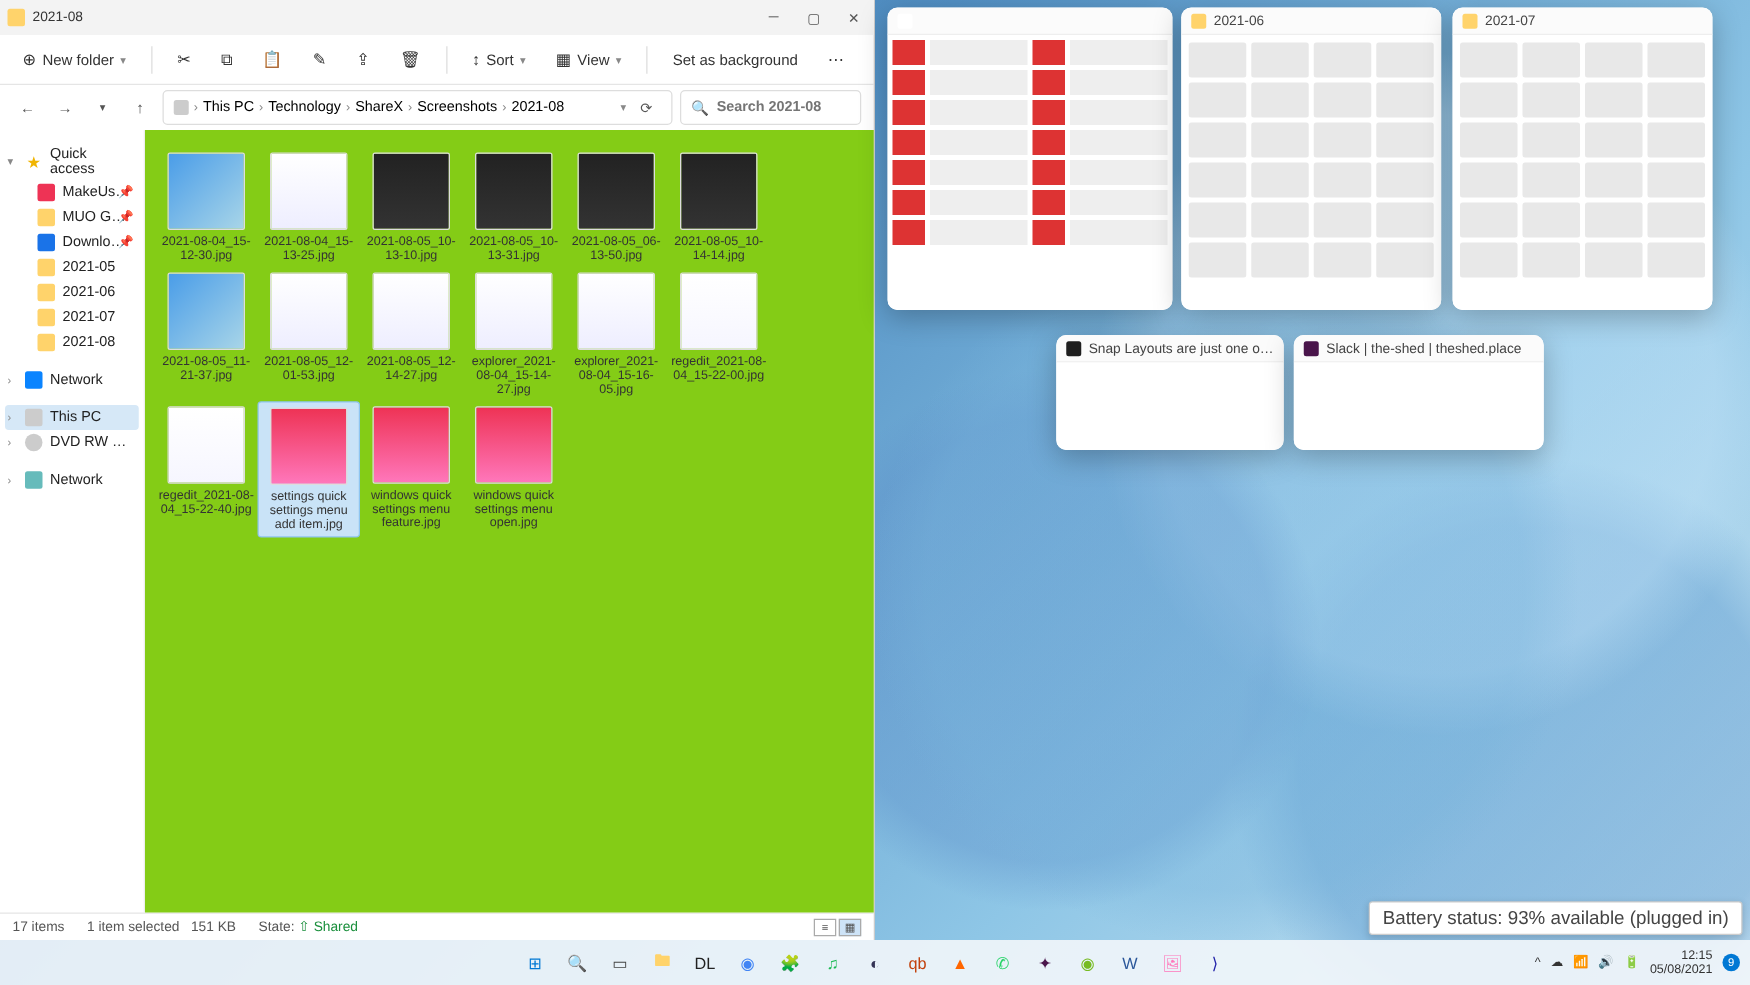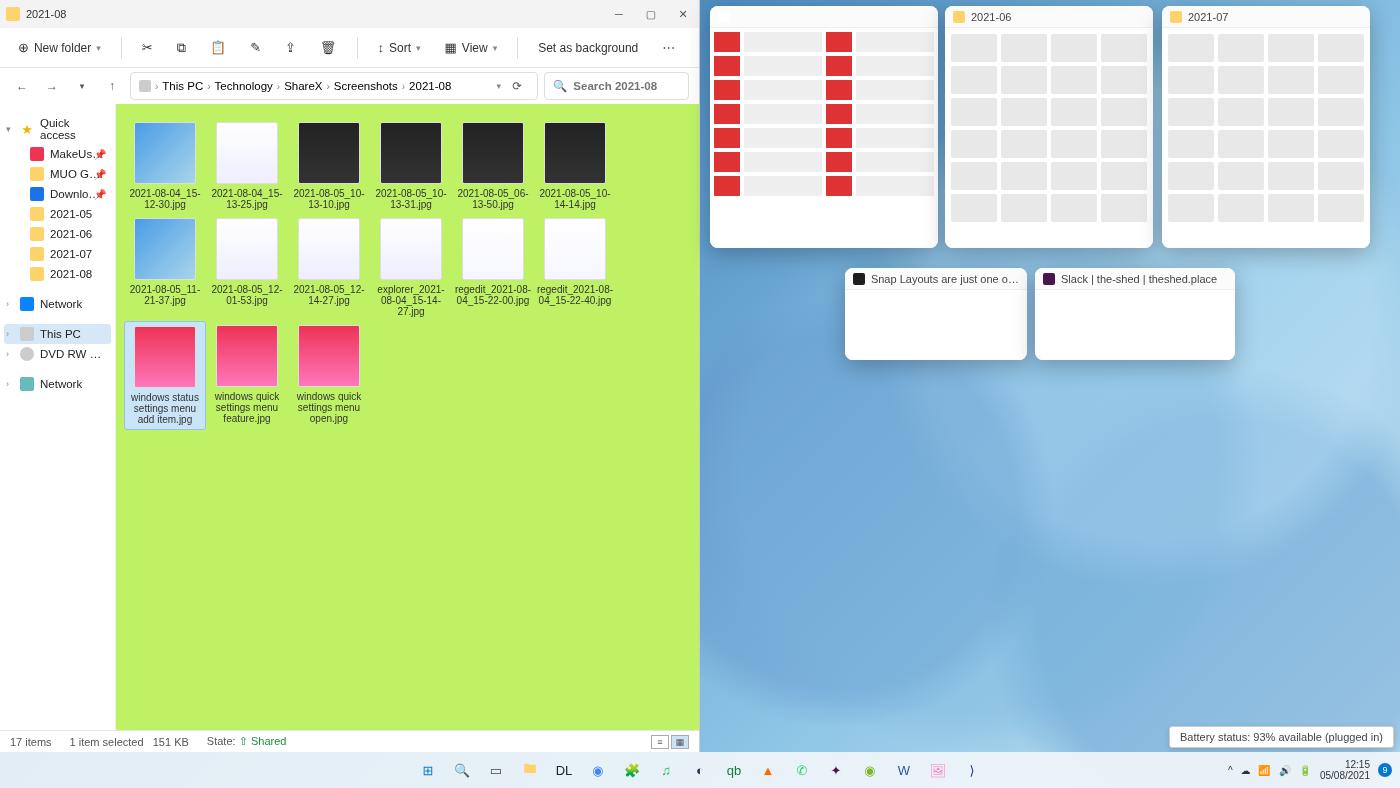--- a/index.html
+++ b/index.html
@@ -42,21 +42,21 @@
 .sbitem .pin { position:absolute; right:4px; color:#777; font-size:10px;}
 .sbicon { width:14px; height:14px; background:#ffd36b; border-radius:2px; flex-shrink:0;}
 .sbicon.star { background:none; display:flex; align-items:center; justify-content:center; color:#f0b400; font-size:13px;}
 .sbicon.red { background:#e35;}
 .sbicon.blue { background:#1a73e8;}
 .sbicon.cloud { background:#0a84ff;}
 .sbicon.pc { background:#ccc;}
 .sbicon.cd { background:#ccc; border-radius:50%;}
 .sbicon.net { background:#6bb;}
 
-.content { flex:1; position:relative; overflow:auto; background:#bef264;}
+.content { flex:1; position:relative; overflow:auto; background:#84cc16;}
 .grid { display:flex; flex-wrap:wrap; align-content:flex-start; gap:0 0; padding:14px 8px;}
 .item { width:82px; display:flex; flex-direction:column; align-items:center; font-size:10px; color:#333; padding:4px 2px; text-align:center; word-break:break-word;}
 .item .thumb { width:62px; height:62px; background:#eee; border-radius:2px; margin-bottom:4px; border:1px solid #ddd;}
 .item.selected { background:#c9e3f7; border:1px solid #8ec5f0; border-radius:3px;}
 .thumb.dark { background:linear-gradient(#222,#333);}
 .thumb.desk { background:linear-gradient(135deg,#4a9de8,#a8d5e8);}
 .thumb.expl { background:linear-gradient(#fff,#eef);}
 .thumb.pink { background:linear-gradient(#e35,#f7b);}
 .thumb.reg { background:linear-gradient(#fff,#f6f6ff);}
 
@@ -82,21 +82,21 @@
 
 
 .taskbar { position:absolute; left:0; right:0; bottom:0; height:36px; background:rgba(240,245,250,.92); display:flex; align-items:center; justify-content:center;}
 .taskbar-center { display:flex; gap:10px; align-items:center;}
 .tbicon { width:24px; height:24px; border-radius:4px; display:flex; align-items:center; justify-content:center; font-size:13px;}
 .tray { position:absolute; right:8px; display:flex; align-items:center; gap:8px; font-size:10px; color:#333;}
 .clock { text-align:right; line-height:1.1;}
 .badge { width:14px; height:14px; border-radius:50%; background:#0078d4; color:#fff; display:flex; align-items:center; justify-content:center; font-size:9px;}
 
 
-.tooltip { position:absolute; right:6px; bottom:40px; background:#fff; border:1px solid #ccc; padding:4px 10px; font-size:11px; color:#444; border-radius:3px; box-shadow:0 2px 6px rgba(0,0,0,.15);}
+.tooltip { position:absolute; right:6px; bottom:40px; background:#fff; border:1px solid #ccc; padding:4px 10px; font-size:15px; color:#444; border-radius:3px; box-shadow:0 2px 6px rgba(0,0,0,.15);}
 </style>
 </head>
 <body>
 
 <div class="desktop-bg"></div>
 
 <div class="explorer">
 
   <div class="titlebar">
     <div class="ticon"></div>
@@ -281,30 +281,34 @@
           </div>
           <div class="item">
             <div class="thumb expl"></div>
             <div>2021-08-05_12-14-27.jpg</div>
           </div>
           <div class="item">
             <div class="thumb expl"></div>
             <div>explorer_2021-08-04_15-14-27.jpg</div>
           </div>
           <div class="item">
+            <div class="thumb expl"></div>
+            <div>explorer_2021-08-04_15-16-05.jpg</div>
+          </div>
+          <div class="item">
             <div class="thumb reg"></div>
             <div>regedit_2021-08-04_15-22-00.jpg</div>
           </div>
           <div class="item">
             <div class="thumb reg"></div>
             <div>regedit_2021-08-04_15-22-40.jpg</div>
           </div>
           <div class="item selected">
             <div class="thumb pink"></div>
-            <div>windows status settings menu add item.jpg</div>
+            <div>settings quick settings menu add item.jpg</div>
           </div>
           <div class="item">
             <div class="thumb pink"></div>
             <div>windows quick settings menu feature.jpg</div>
           </div>
           <div class="item">
             <div class="thumb pink"></div>
             <div>windows quick settings menu open.jpg</div>
           </div>
         </div>
@@ -472,21 +476,21 @@
   <div class="taskbar-center" id="taskbar-center">
       <div class="tbicon" style="color: rgb(0, 120, 212);">⊞</div>
       <div class="tbicon" style="color: rgb(68, 68, 68);">🔍</div>
       <div class="tbicon" style="color: rgb(68, 68, 68);">▭</div>
       <div class="tbicon" style="color: rgb(255, 211, 107);">🖿</div>
       <div class="tbicon" style="color: rgb(34, 34, 34);">DL</div>
       <div class="tbicon" style="color: rgb(66, 133, 244);">◉</div>
       <div class="tbicon" style="color: rgb(221, 51, 51);">🧩</div>
       <div class="tbicon" style="color: rgb(29, 185, 84);">♫</div>
       <div class="tbicon" style="color: rgb(51, 51, 85);">◐</div>
-      <div class="tbicon" style="color: #15803d;">qb</div>
+      <div class="tbicon" style="color: #c2410c;">qb</div>
       <div class="tbicon" style="color: rgb(255, 102, 0);">▲</div>
       <div class="tbicon" style="color: rgb(37, 211, 102);">✆</div>
       <div class="tbicon" style="color: rgb(74, 21, 75);">✦</div>
       <div class="tbicon" style="color: rgb(119, 187, 34);">◉</div>
       <div class="tbicon" style="color: rgb(43, 87, 154);">W</div>
       <div class="tbicon" style="color: rgb(255, 119, 187);">🖼</div>
       <div class="tbicon" style="color: rgb(34, 34, 170);">⟩</div>
     </div>
   <div class="tray">
     <span>^</span>

